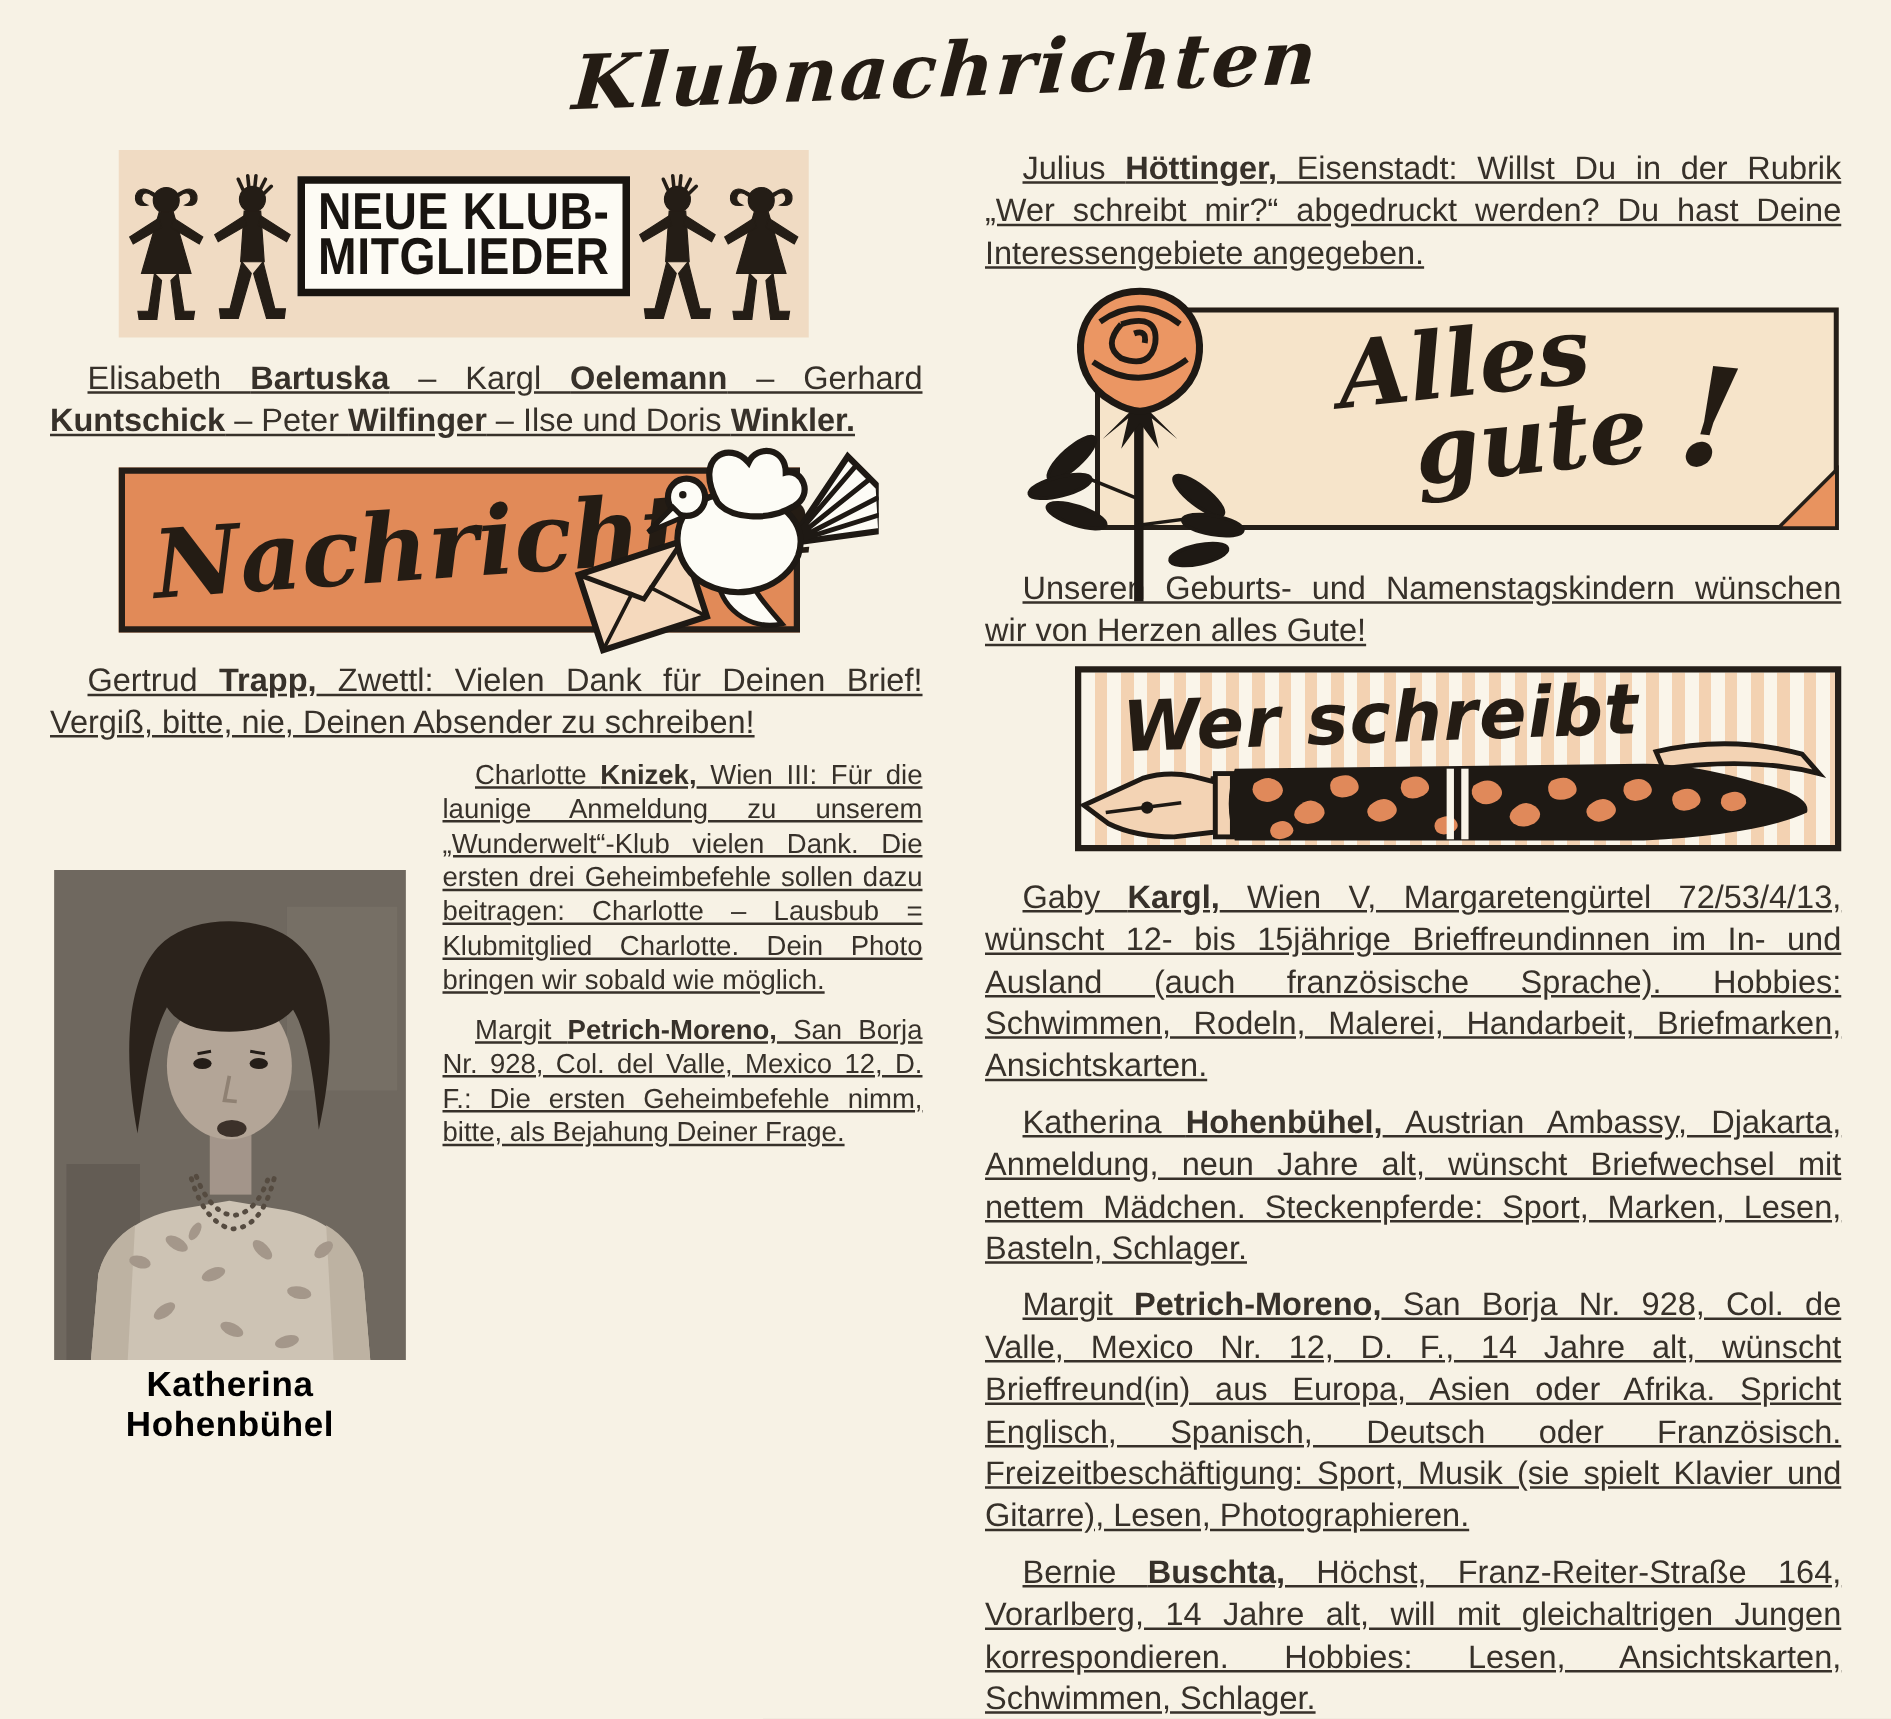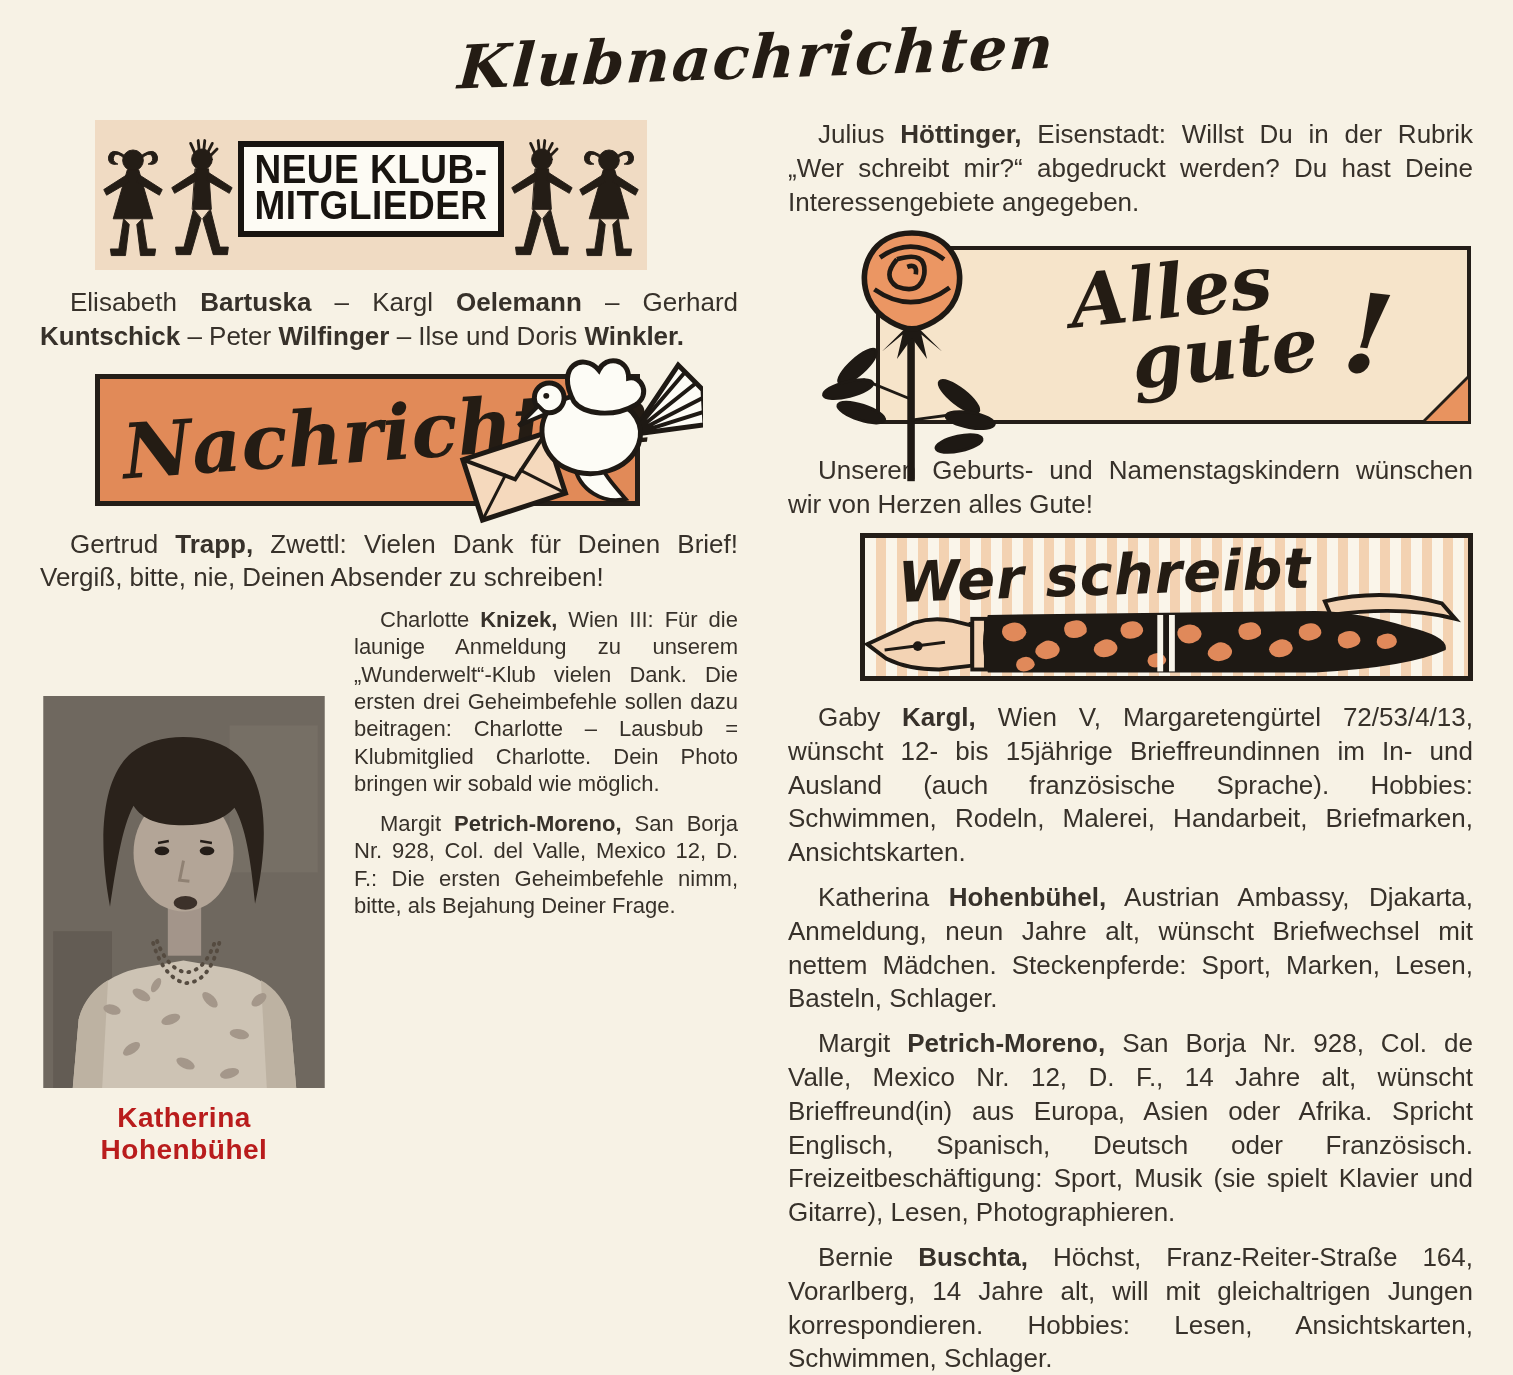--- a/index.html
+++ b/index.html
@@ -8,21 +8,21 @@
     width:1513px; height:1375px; background:#f7f2e5;
     font-family:"Liberation Sans", sans-serif; color:#37312a;
     position:relative; overflow:hidden; margin:0 auto;
   }
   .title-wrap { text-align:center; padding-top:22px; height:110px; }
   .script { font-family:"DejaVu Serif", serif; font-style:italic; font-weight:bold; color:#241c14; }
   .page-title { font-size:60px; display:inline-block; transform:rotate(-2deg) skewX(-6deg); letter-spacing:2px; }
   .columns { display:flex; gap:50px; padding:8px 40px 0 40px; }
   .col-left { width:698px; flex:none; }
   .col-right { flex:1; min-width:0; }
-  p.body { font-size:26px; line-height:1.3; text-align:justify; text-indent:30px; margin:0 0 11px 0; }
+  p.body { font-size:26px; line-height:1.3; text-align:justify; text-indent:30px; margin:0 0 11px 0;text-decoration:underline; }
   p.body b { font-weight:bold; }
 
   
   .banner-members {
     width:552px; height:150px; background:#f0dbc3; margin:2px 0 16px 55px;
     display:flex; align-items:flex-end; justify-content:center; gap:2px; padding:6px 4px 10px 4px;
   }
   .fig { width:66px; height:122px; flex:none; }
   .label-box {
     background:#fdfbf4; border:6px solid #181410; padding:5px 10px 7px 10px;
@@ -35,21 +35,21 @@
     position:relative; width:545px; height:132px; background:#e18a58;
     border:5px solid #241e18; margin:20px 0 22px 55px;
   }
   .nachrichten-script { position:absolute; left:22px; top:10px; font-size:76px; transform:rotate(-4deg); }
   .dove { position:absolute; right:-68px; top:-32px; width:248px; height:190px; }
 
   
   .photo-row { display:flex; gap:26px; margin-top:4px; }
   .photo-col { width:288px; flex:none; padding-top:90px; }
   .photo-svg { width:288px; height:392px; display:block; }
-  .caption { text-align:center; font-weight:bold; font-size:28px; margin-top:14px; letter-spacing:0.5px; color:#b91c1c; }
+  .caption { text-align:center; font-weight:bold; font-size:28px; margin-top:4px; letter-spacing:0.5px; color:#000000; }
   .side-col { flex:1; min-width:0; }
   .side-col p.body { font-size:22px; line-height:1.24; margin-bottom:13px; text-indent:26px; }
 
   
   .banner-alles { position:relative; height:218px; margin:2px 0 6px 0; }
   .paper {
     position:absolute; left:88px; right:2px; top:16px; height:178px;
     background:#f6e4ca; border:4px solid #241e18;
   }
   .fold-black { position:absolute; right:-4px; bottom:-4px; width:0; height:0;

